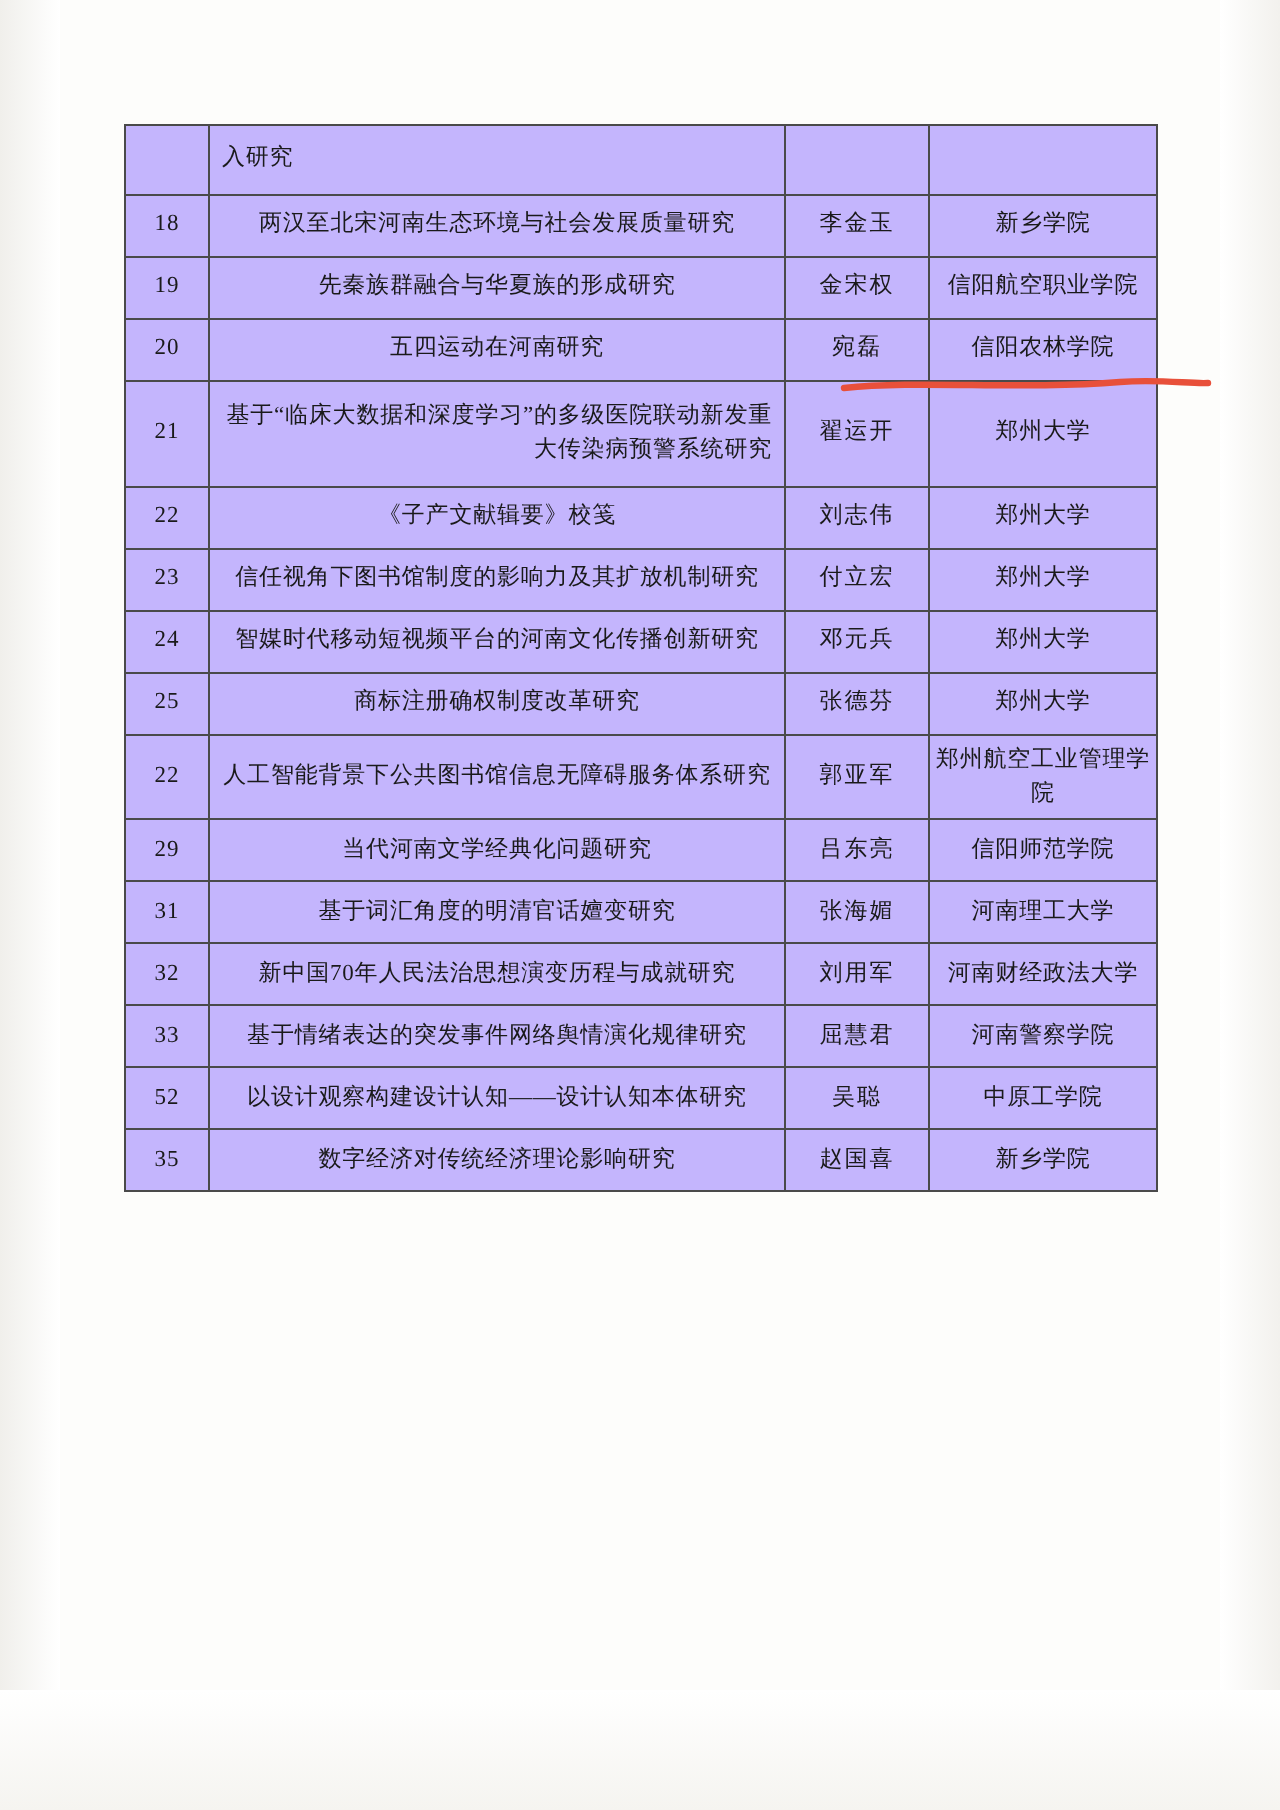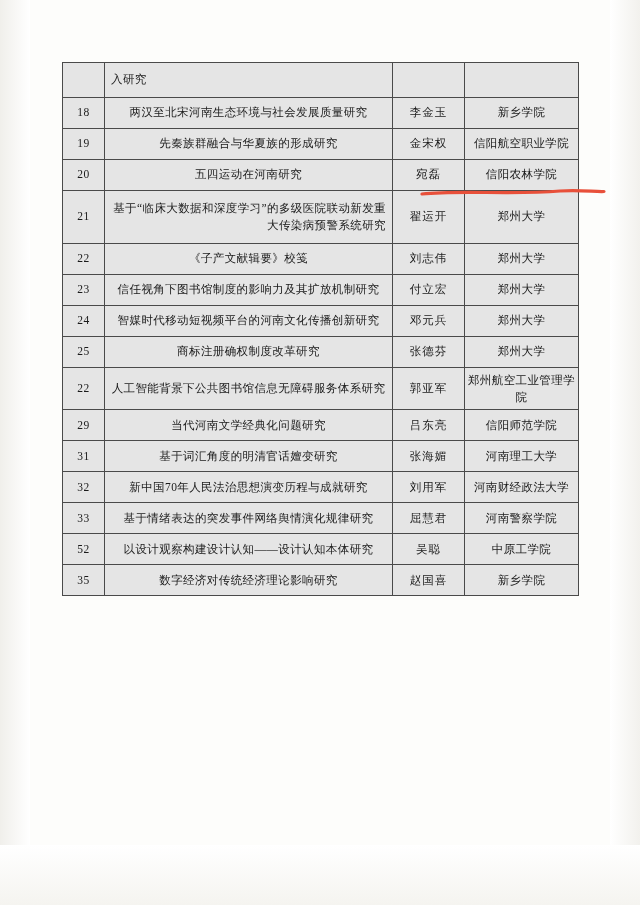--- a/index.html
+++ b/index.html
@@ -25,21 +25,21 @@
   .table-wrap {
     position: absolute;
     left: 62px;
     top: 62px;
     width: 516px;
   }
   table.doc-table {
     border-collapse: collapse;
     width: 516px;
     table-layout: fixed;
-    background: #e5e5e5;
+    background: #c4b5fd;
   }
   table.doc-table td {
     border: 1px solid #4a4a4a;
     font-size: 11.5px;
     line-height: 1.35;
     color: #1a1a1a;
     padding: 4px 2px;
     vertical-align: middle;
     text-align: center;
     font-family: "Liberation Serif", "DejaVu Serif", serif;

